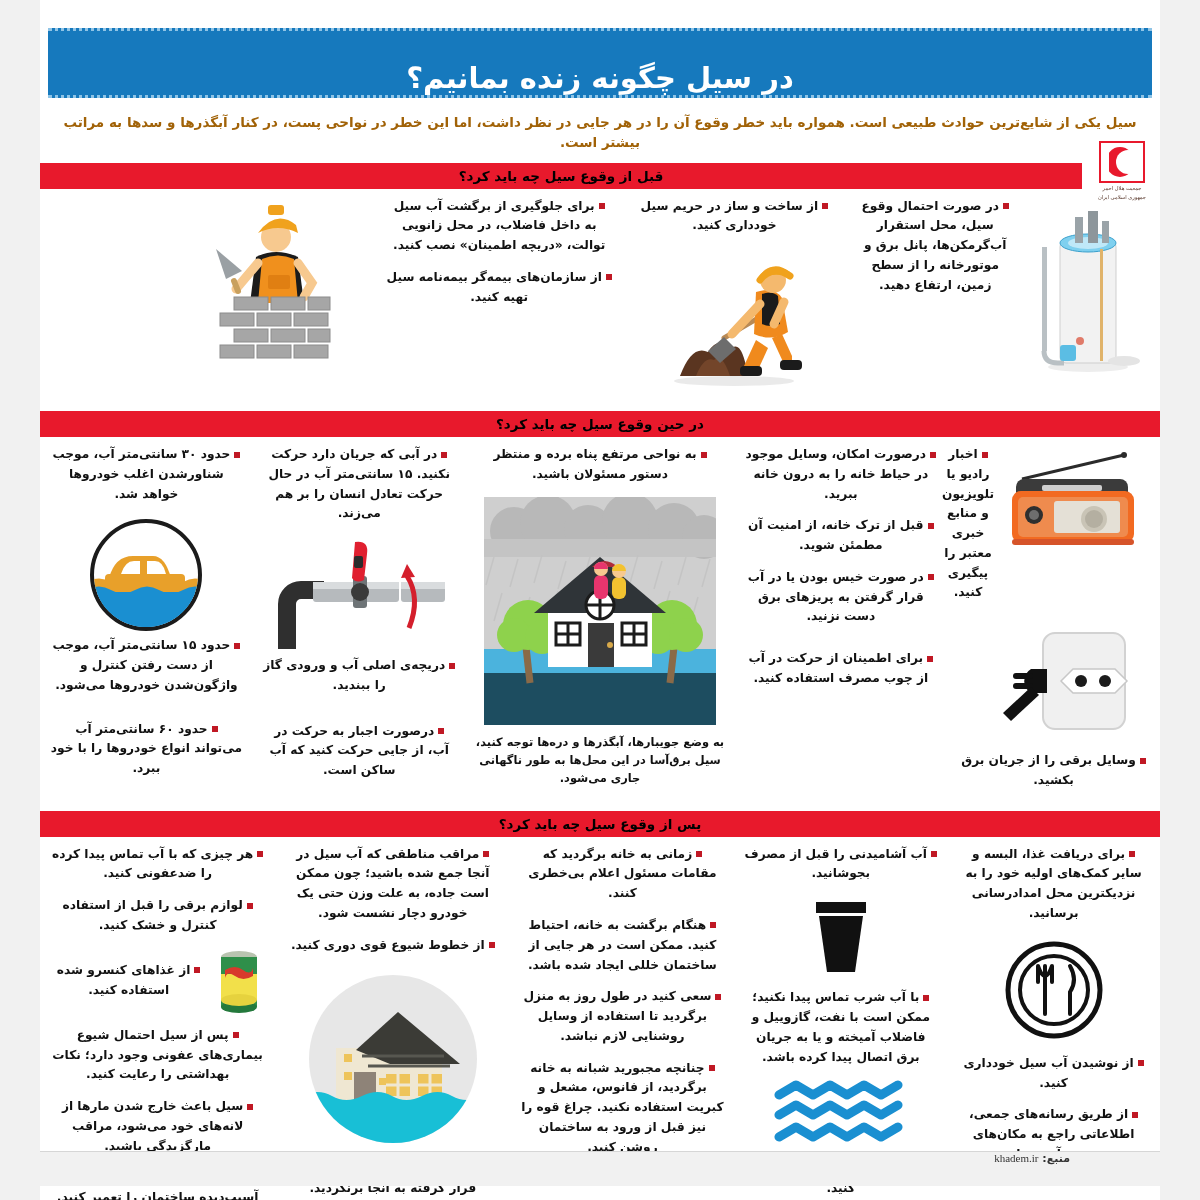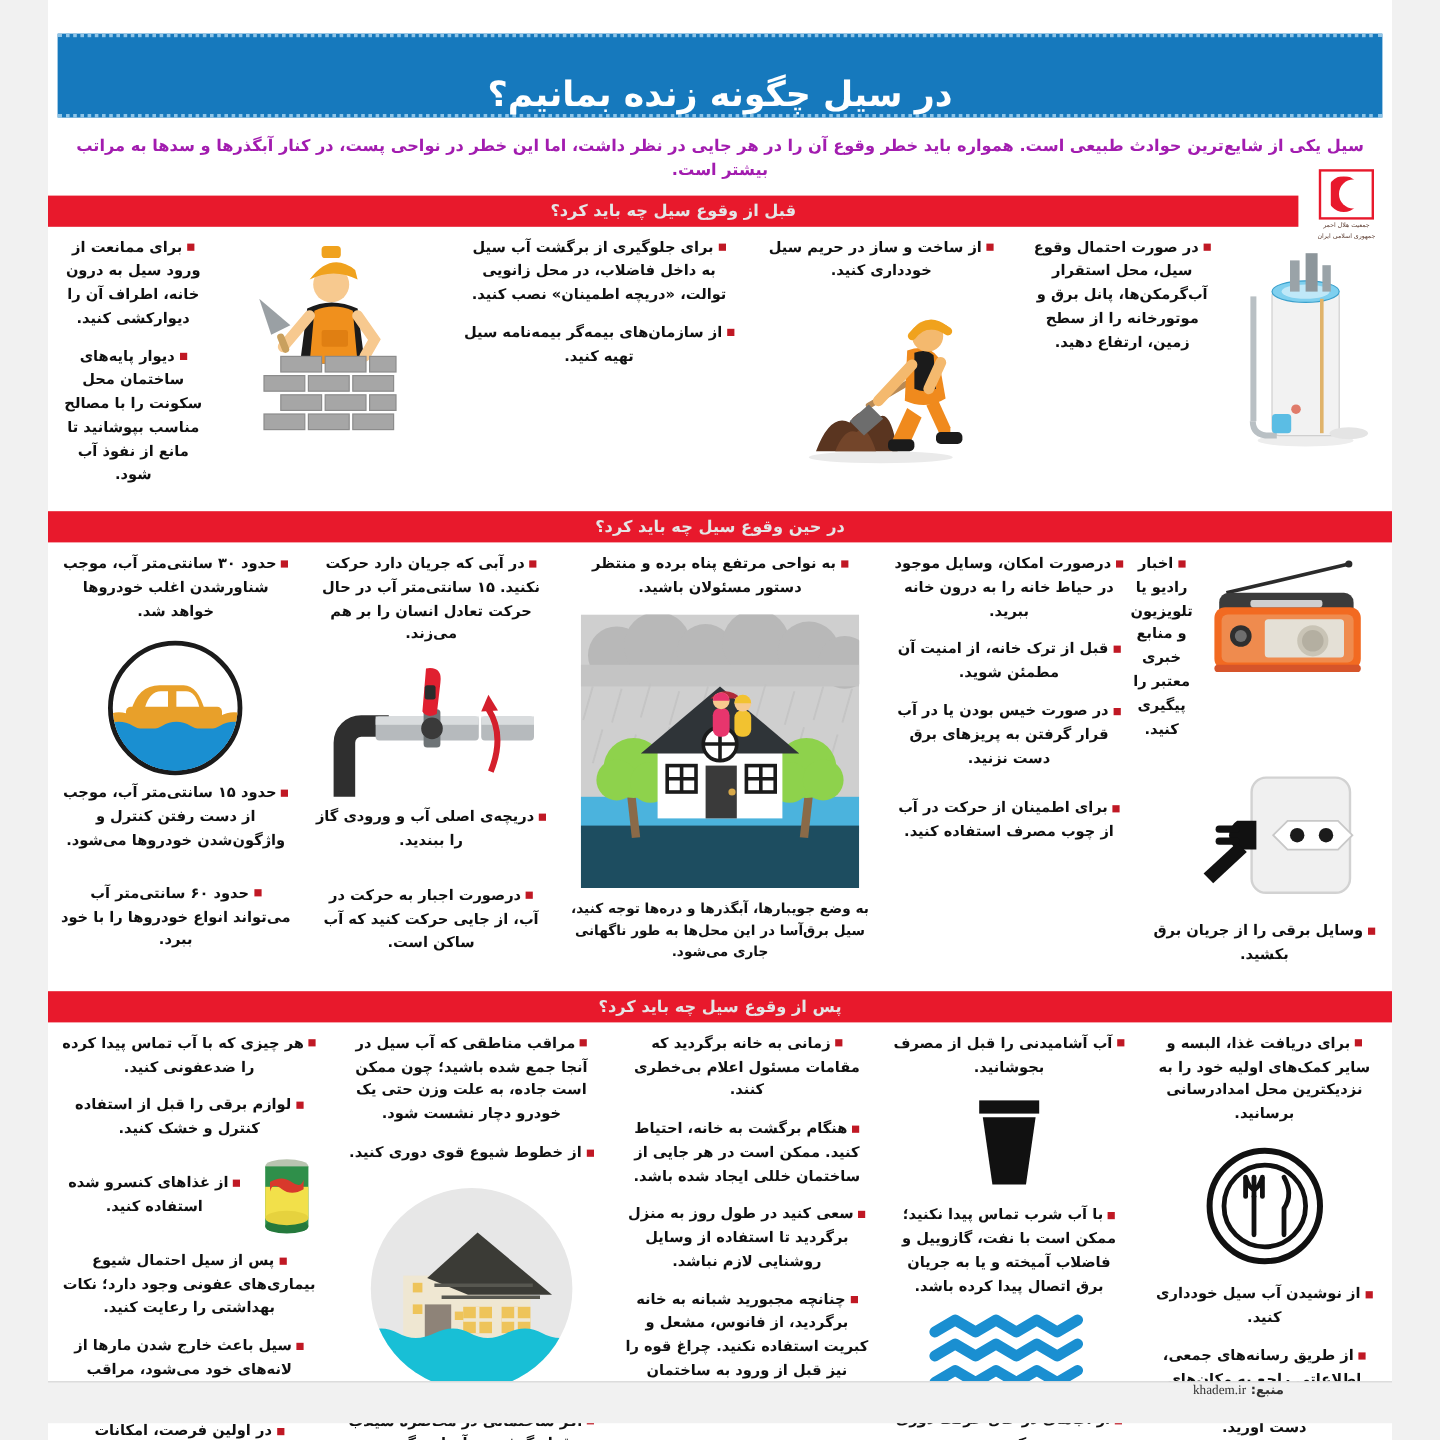--- a/index.html
+++ b/index.html
@@ -26,31 +26,31 @@
     height:64px;
     display:flex;align-items:flex-end;justify-content:center;
     border-top:3px dotted #8fc4e6;
     border-bottom:3px dotted #8fc4e6;
   }
   .title-bar .t{
     color:#ffffff;font-size:29px;font-weight:bold;letter-spacing:.5px;
   }
   .subtitle{
     margin:14px 10px 10px 10px;
-    text-align:center;color:#a21caf;font-size:13.5px;font-weight:bold;
+    text-align:center;color:#a16207;font-size:13.5px;font-weight:bold;
     line-height:1.5;
   }
 
   
   .secbar{
     position:relative;
     background:#e8192c;
     height:26px;
     display:flex;align-items:center;justify-content:center;
-    color:#e5e5e5;font-size:13.5px;font-weight:bold;
+    color:#000000;font-size:13.5px;font-weight:bold;
     margin:0 0 0 0;
   }
   .secbar.s1{margin-right:78px;}
   .band{position:relative;}
 
   
   .logo{
     position:absolute;left:auto;right:2px;top:-22px;width:72px;text-align:center;z-index:5;
   }
   .logo .box{
@@ -224,24 +224,20 @@
                   <rect x="81" y="116" width="34" height="13"></rect>
                   <rect x="118" y="116" width="34" height="13"></rect>
               <rect x="58" y="132" width="34" height="13"></rect>
                   <rect x="95" y="132" width="34" height="13"></rect>
                   <rect x="132" y="132" width="22" height="13"></rect>
               <rect x="44" y="148" width="34" height="13"></rect>
                   <rect x="81" y="148" width="34" height="13"></rect>
                   <rect x="118" y="148" width="34" height="13"></rect>
             </g>
           </svg>
-        </div>
-        <div style="flex:1;">
-          <div class="txt"><span class="bullet"></span><span>برای ممانعت از ورود سیل به درون خانه، اطراف آن را دیوارکشی کنید.</span></div>
-          <div class="txt"><span class="bullet"></span><span>دیوار پایه‌های ساختمان محل سکونت را با مصالح مناسب بپوشانید تا مانع از نفوذ آب شود.</span></div>
         </div>
       </div>
     </div>
   </div>
 
   <div class="band">
     <div class="secbar">در حین وقوع سیل چه باید کرد؟</div>
 
     <div class="cols">
 

